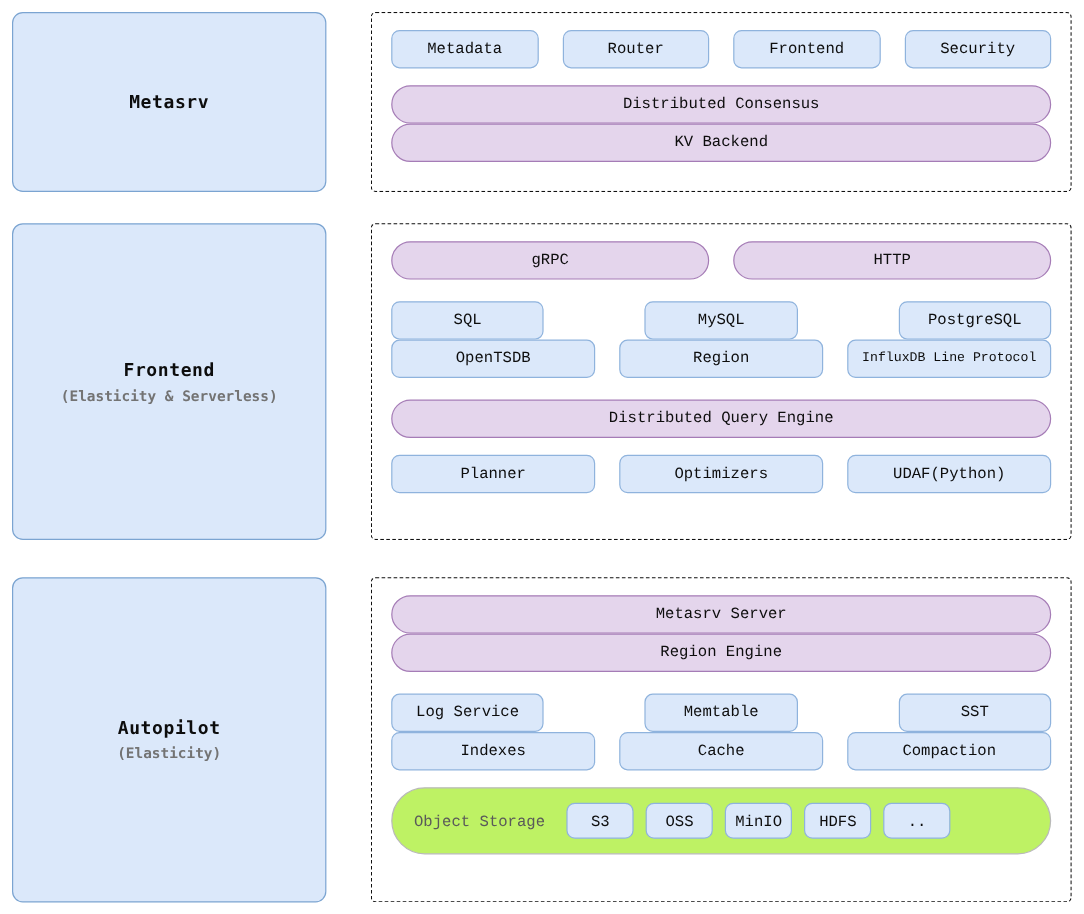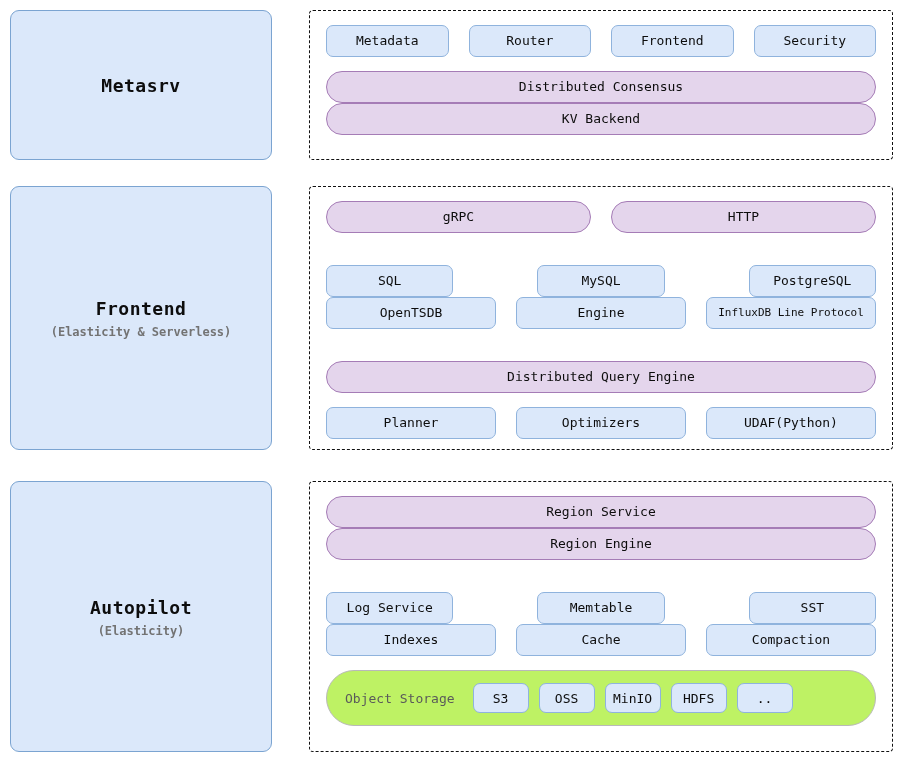--- a/index.html
+++ b/index.html
@@ -30,21 +30,21 @@
     background: #dbe8fa;
     border: 1.6px solid #7ba4d1;
     border-radius: 9px;
     display: flex;
     flex-direction: column;
     align-items: center;
     justify-content: center;
     text-align: center;
   }
   .role-title {
-    font-size: 18px;
+    font-size: 15px;
     font-weight: bold;
     letter-spacing: 0.5px;
     color: #0d0d0d;
     line-height: 1.5;
   }
   .role-sub {
     font-size: 12px;
     font-weight: bold;
     color: #737373;
     line-height: 1.5;
@@ -68,20 +68,21 @@
     flex-direction: column;
   }
   #group-metasrv  { top: 10px;  height: 150px; }
   #group-frontend { top: 186px; height: 264px; }
   #group-datanode { top: 481px; height: 271px; }
 
   .row {
     display: flex;
     width: 100%;
     box-sizing: border-box;
+    font-family: Liberation Mono, monospace;
   }
 
   
   .node {
     box-sizing: border-box;
     display: flex;
     align-items: center;
     justify-content: center;
     text-align: center;
     font-size: 13px;
@@ -101,21 +102,21 @@
     border-radius: 18px;
     height: 32px;
   }
   .node.small-text { font-size: 11px; }
 
   
   .gap { width: 20px; flex: none; }
   .eq  { flex: 1 1 0; }
   .mt10 { margin-top: 0; }
   .mt14 { margin-top: 14px; }
-  .mt18 { margin-top: 32px; gap: 32px; }
+  .mt18 { margin-top: 18px; gap: 32px; }
 
   
   .storage-pill {
     box-sizing: border-box;
     width: 100%;
     height: 56px;
     background: #bef264;
     border: 1.3px solid #b9b9b9;
     border-radius: 28px;
     display: flex;
@@ -189,21 +190,21 @@
       <div class="node blue eq">SQL</div>
       <div class="gap"></div>
       <div class="node blue eq">MySQL</div>
       <div class="gap"></div>
       <div class="node blue eq">PostgreSQL</div>
     </div>
 
     <div class="row mt10">
       <div class="node blue eq">OpenTSDB</div>
       <div class="gap"></div>
-      <div class="node blue eq">Engine</div>
+      <div class="node blue eq">Region</div>
       <div class="gap"></div>
       <div class="node blue eq small-text">InfluxDB Line Protocol</div>
     </div>
 
     <div class="row mt18">
       <div class="node purple eq">Distributed Query Engine</div>
     </div>
 
     <div class="row mt14">
       <div class="node blue eq">Planner</div>
@@ -214,21 +215,21 @@
     </div>
   </div>
 
   <div class="role-panel" id="panel-datanode">
     <div class="role-title">Autopilot</div>
     <div class="role-sub">(Elasticity)</div>
   </div>
 
   <div class="group" id="group-datanode">
     <div class="row">
-      <div class="node purple eq">Region Service</div>
+      <div class="node purple eq">Metasrv Server</div>
     </div>
     <div class="row mt10">
       <div class="node purple eq">Region Engine</div>
     </div>
 
     <div class="row mt18">
       <div class="node blue eq">Log Service</div>
       <div class="gap"></div>
       <div class="node blue eq">Memtable</div>
       <div class="gap"></div>

